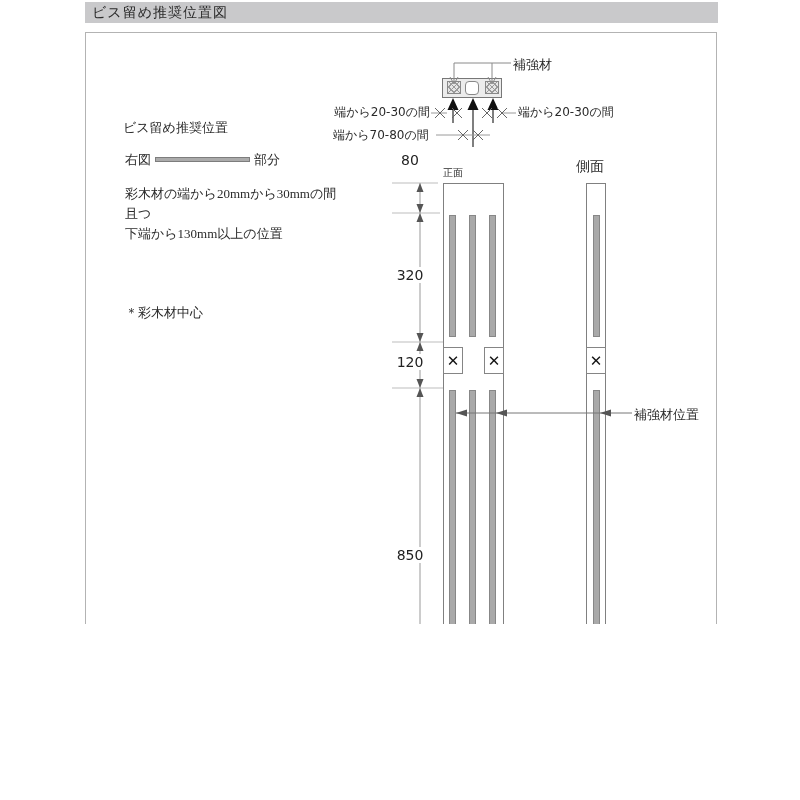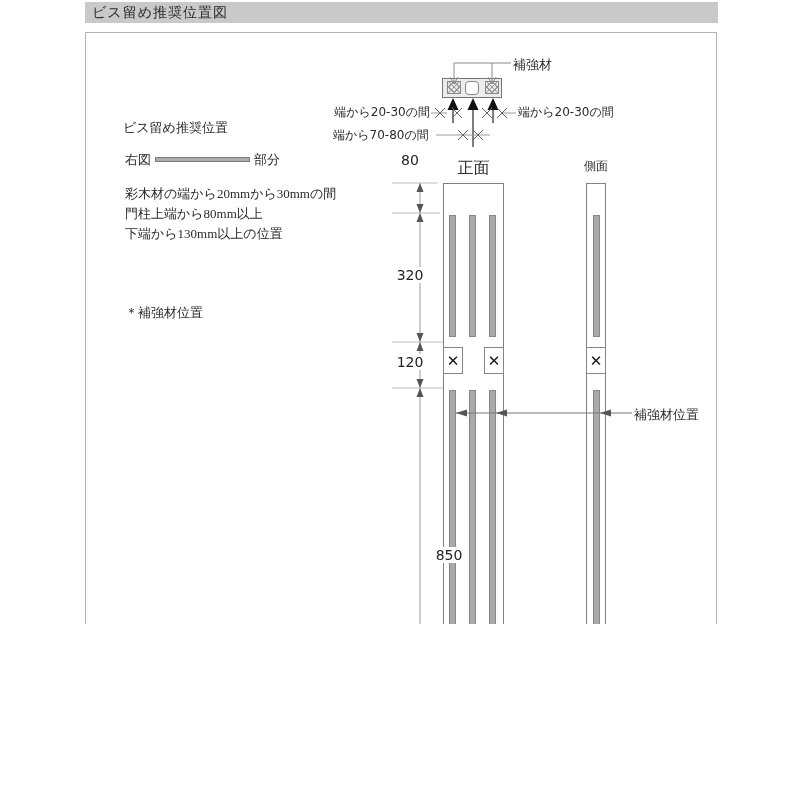--- a/index.html
+++ b/index.html
@@ -180,35 +180,35 @@
 
   <div class="label-layer">
 
     <div class="txt heading" style="left:123px; top:119px;">ビス留め推奨位置</div>
     <div class="txt" style="left:125px; top:151px;">右図</div>
     <div class="legendbar"></div>
     <div class="txt" style="left:254px; top:151px;text-align:center;">部分</div>
 
     <div class="para">
       <div>彩木材の端から20mmから30mmの間</div>
-      <div>門柱上端から80mm以上</div>
+      <div>且つ</div>
       <div>下端から130mm以上の位置</div>
     </div>
-    <div class="txt" style="left:125px; top:304px;">＊補強材位置</div>
+    <div class="txt" style="left:125px; top:304px;">＊彩木材中心</div>
 
     <div class="txt" style="left:513px; top:56px;">補強材</div>
     <div class="txt small" style="left:330px; top:104px; width:100px; text-align:right;">端から20-30の間</div>
     <div class="txt small" style="left:518px; top:104px;">端から20-30の間</div>
     <div class="txt small" style="left:333px; top:127px; width:100px; text-align:left;">端から70-80の間</div>
 
-    <div class="txt" style="left:443px; top:158px; width:61px; text-align:center; font-size:16px;">正面</div>
-    <div class="txt" style="left:576px; top:158px; width:40px; text-align:center; font-size:12px;">側面</div>
+    <div class="txt" style="left:443px; top:166px; width:61px; text-align:left; font-size:10px;">正面</div>
+    <div class="txt" style="left:576px; top:158px; width:40px; font-size:14px;">側面</div>
 
     <div class="dimnum" style="left:390px; top:152px;">80</div>
     <div class="dimnum" style="left:390px; top:267px;">320</div>
     <div class="dimnum" style="left:390px; top:354px;text-align:center;">120</div>
-    <div class="dimnum" style="left:390px; top:547px;margin-left:39px;">850</div>
+    <div class="dimnum" style="left:390px; top:547px;">850</div>
     <div class="dimnum" style="left:390px; top:739px;">130</div>
 
     <div class="txt" style="left:634px; top:406px;">補強材位置</div>
   </div>
 
 </div>
 
 </body></html>

